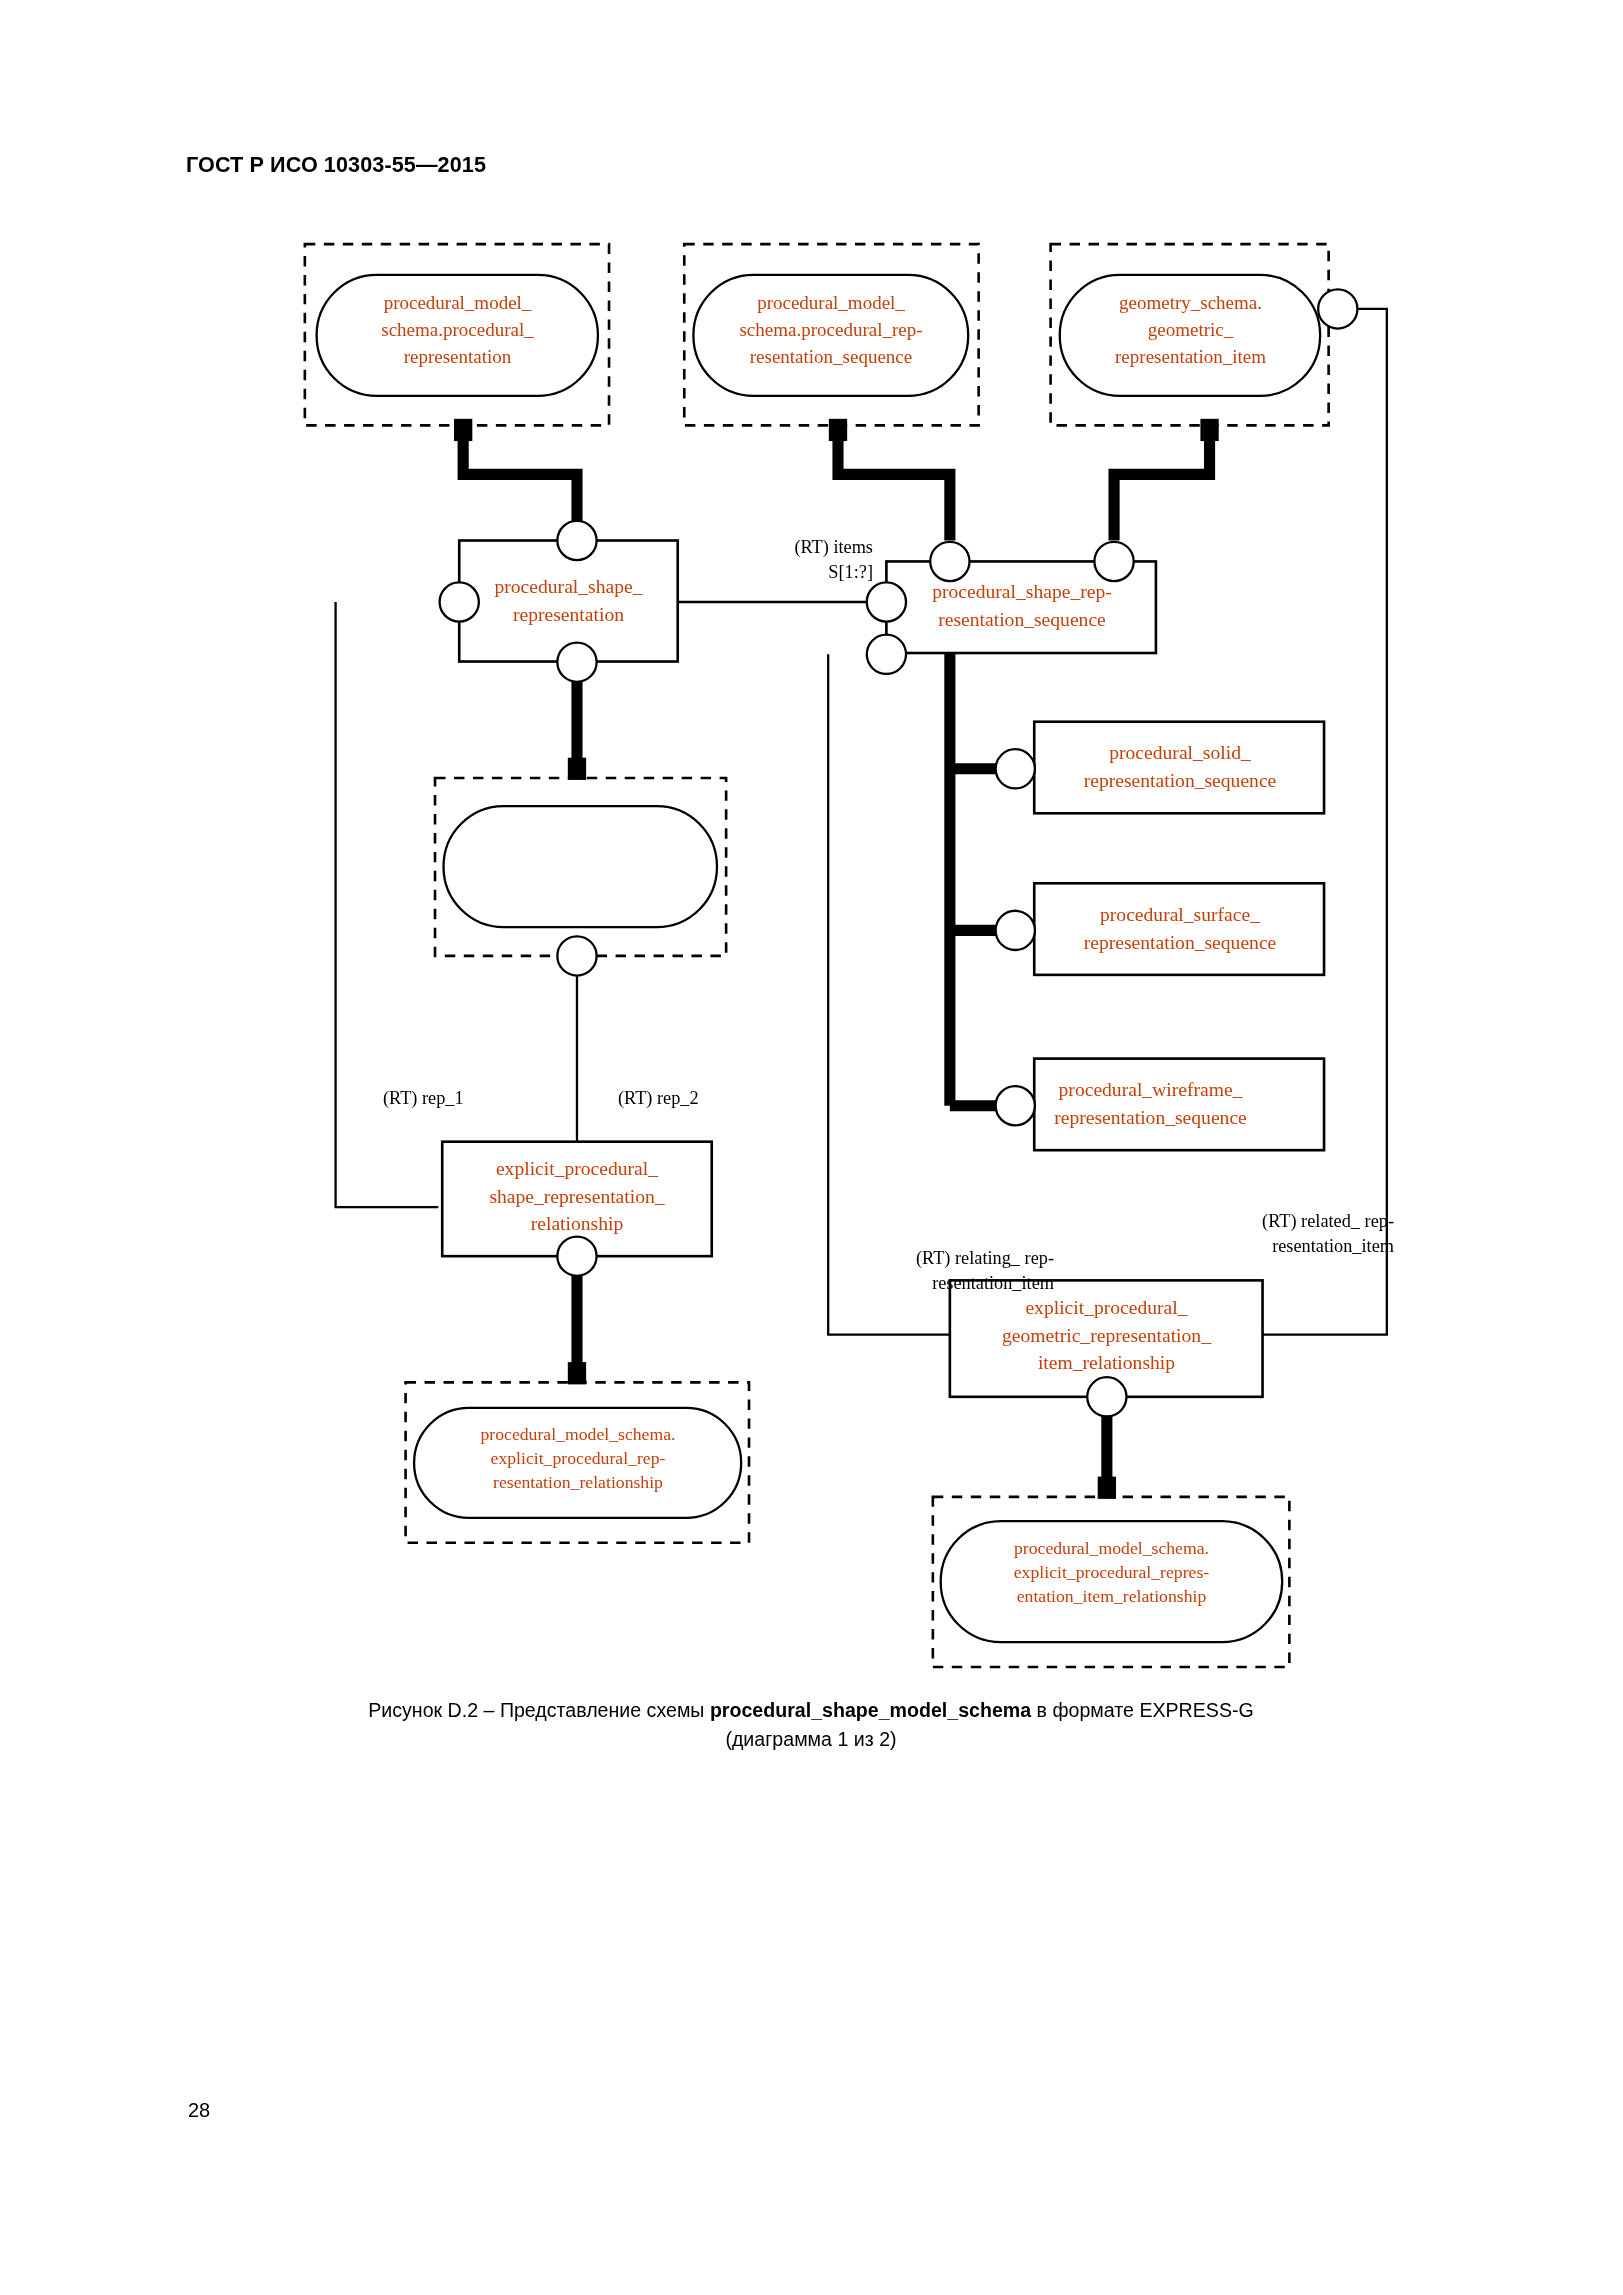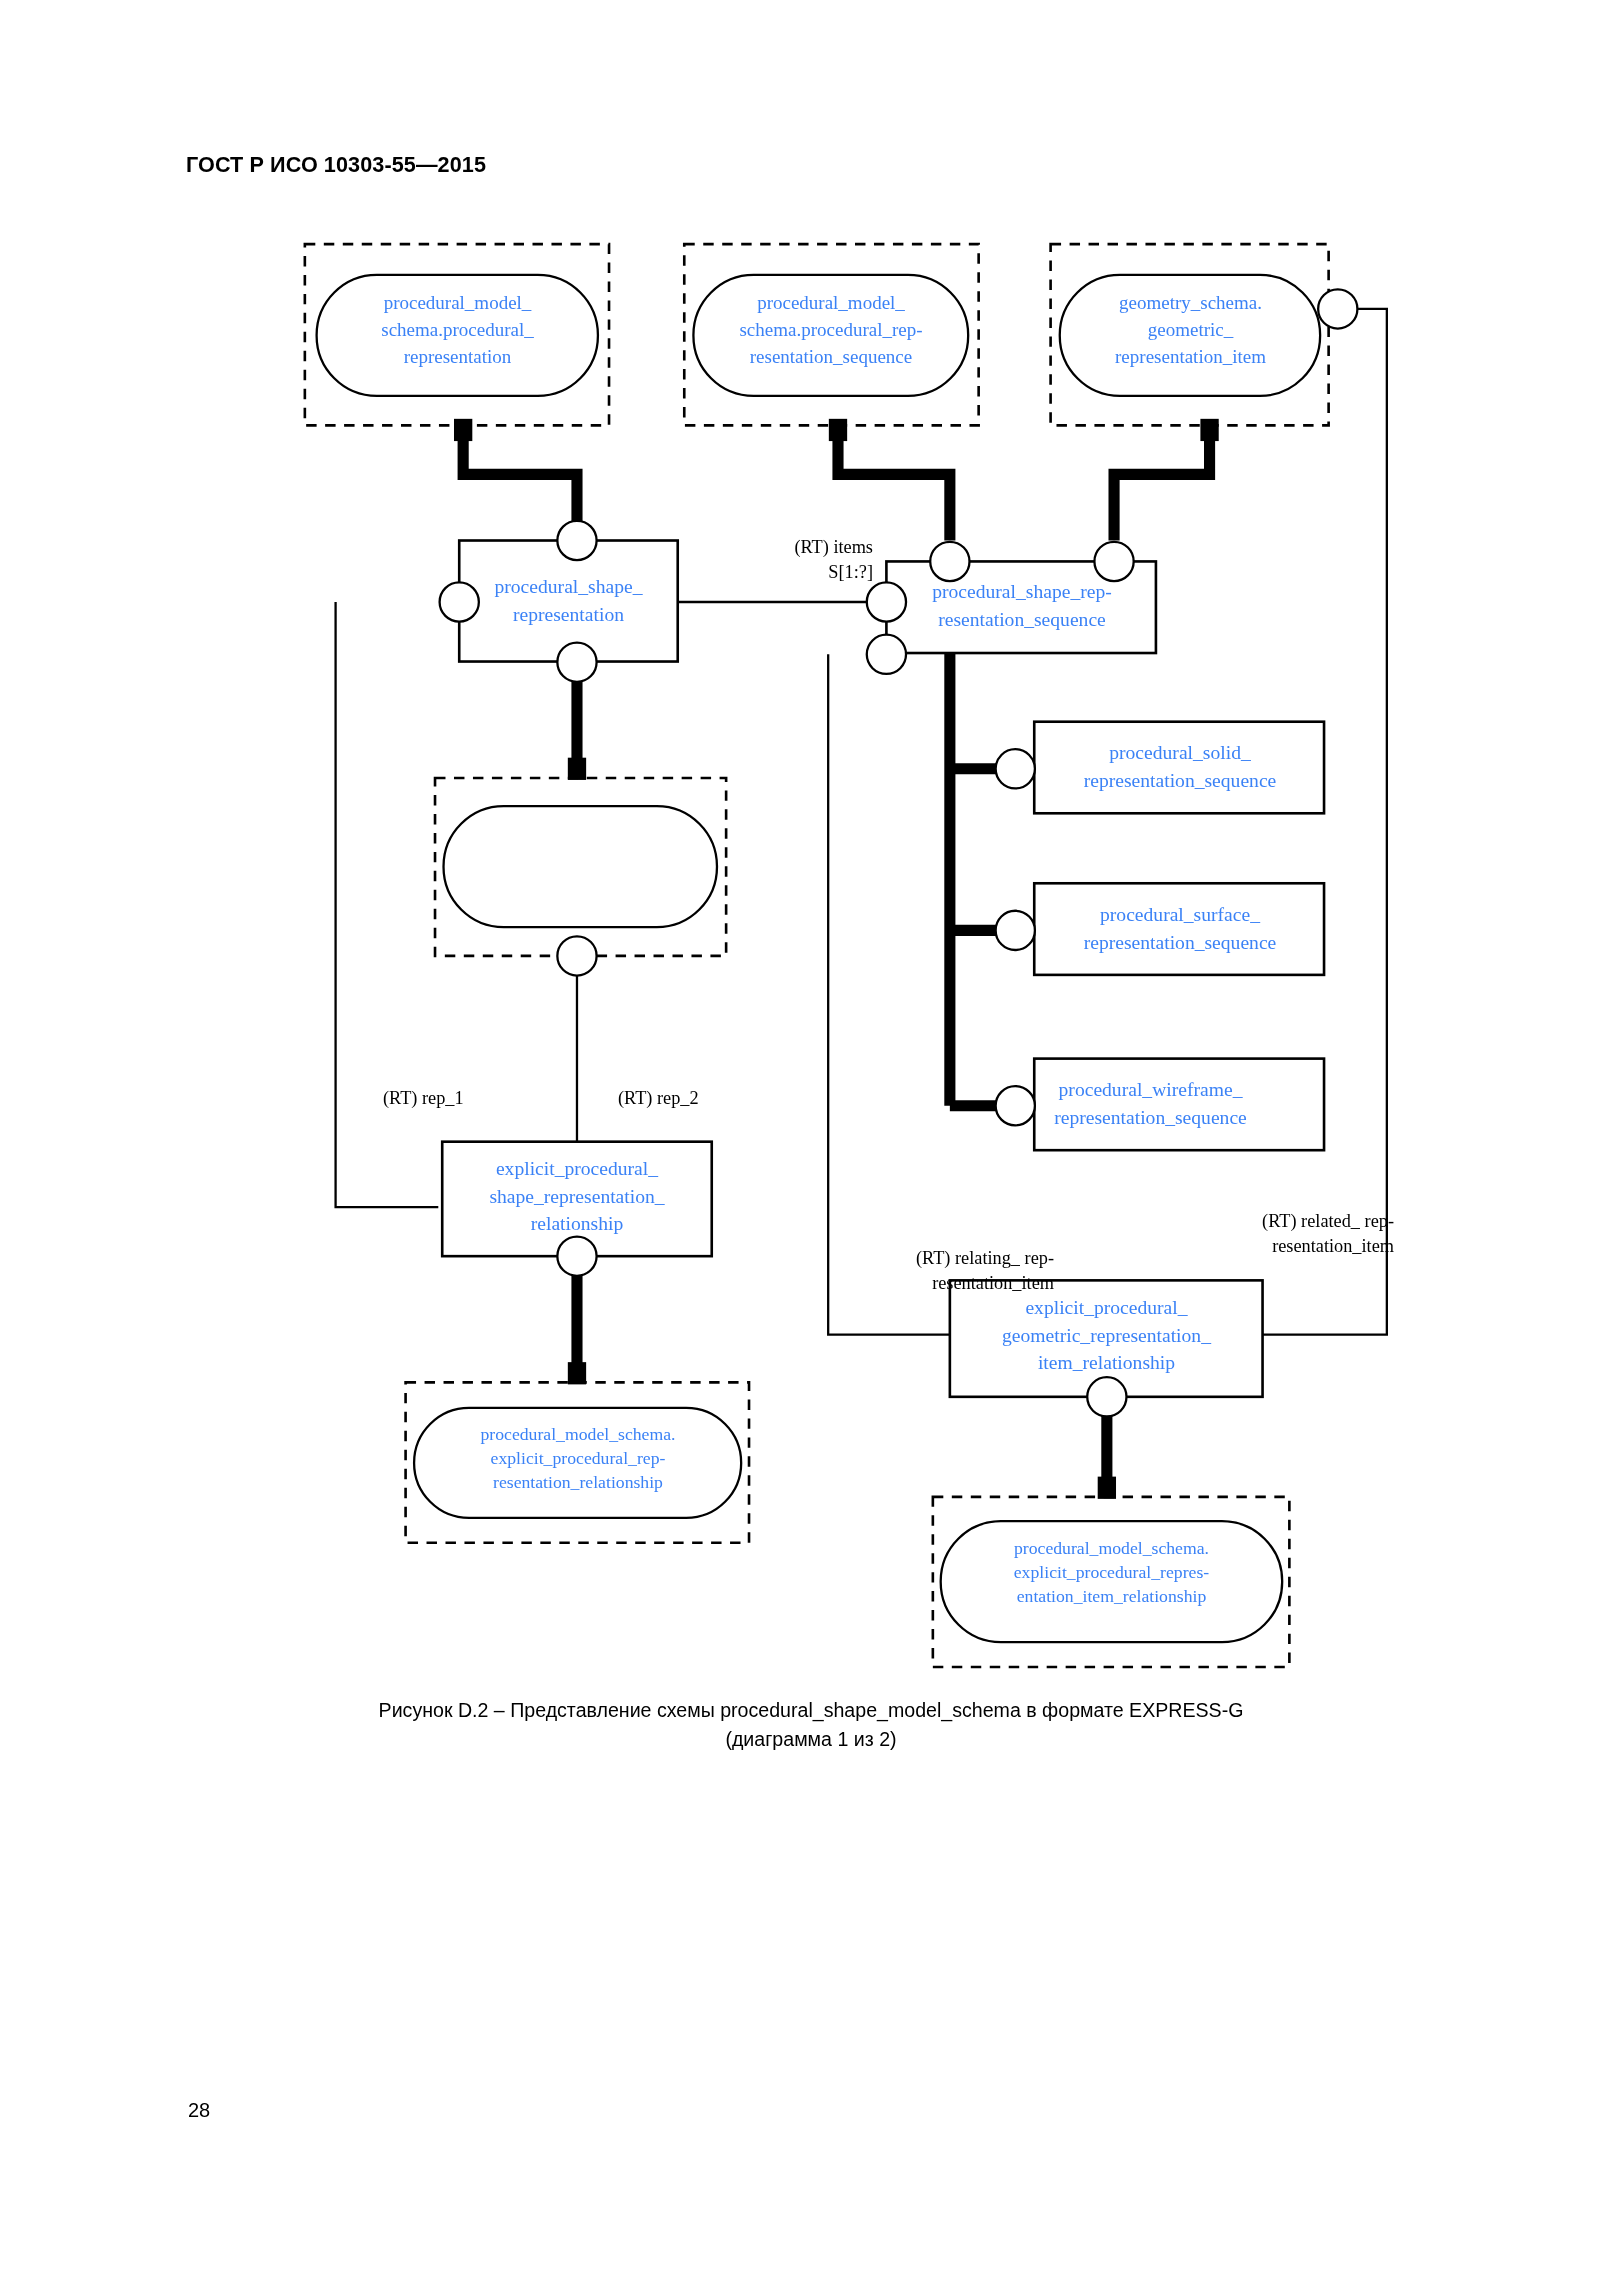--- a/index.html
+++ b/index.html
@@ -40,38 +40,38 @@
   .figure-caption {
     position: absolute;
     left: 196px;
     top: 1696px;
     width: 1230px;
     text-align: center;
     font-family: "Liberation Sans", sans-serif;
     font-size: 19.6px;
     line-height: 29px;
   }
-  .figure-caption .bold { font-weight: normal; }
+  .figure-caption .bold { font-weight: bold; }
 
   
   #diagram {
     position: absolute;
     left: 0;
     top: 0;
     width: 1623px;
     height: 1675px;
   }
   #diagram svg { display: block; }
 
   
   .node-label {
     position: absolute;
     text-align: center;
     font-family: "Liberation Serif", serif;
-    color: #3b82f6;
+    color: #c2410c;
     pointer-events: none;
     white-space: pre-line;
   }
   .lbl-ent   { font-size: 19.6px; line-height: 27.5px; }
   .lbl-ref   { font-size: 19px; line-height: 27px; }
   .lbl-rel   { font-size: 17.7px; line-height: 24px; }
 
   .edge-label {
     position: absolute;
     font-family: "Liberation Serif", serif;

